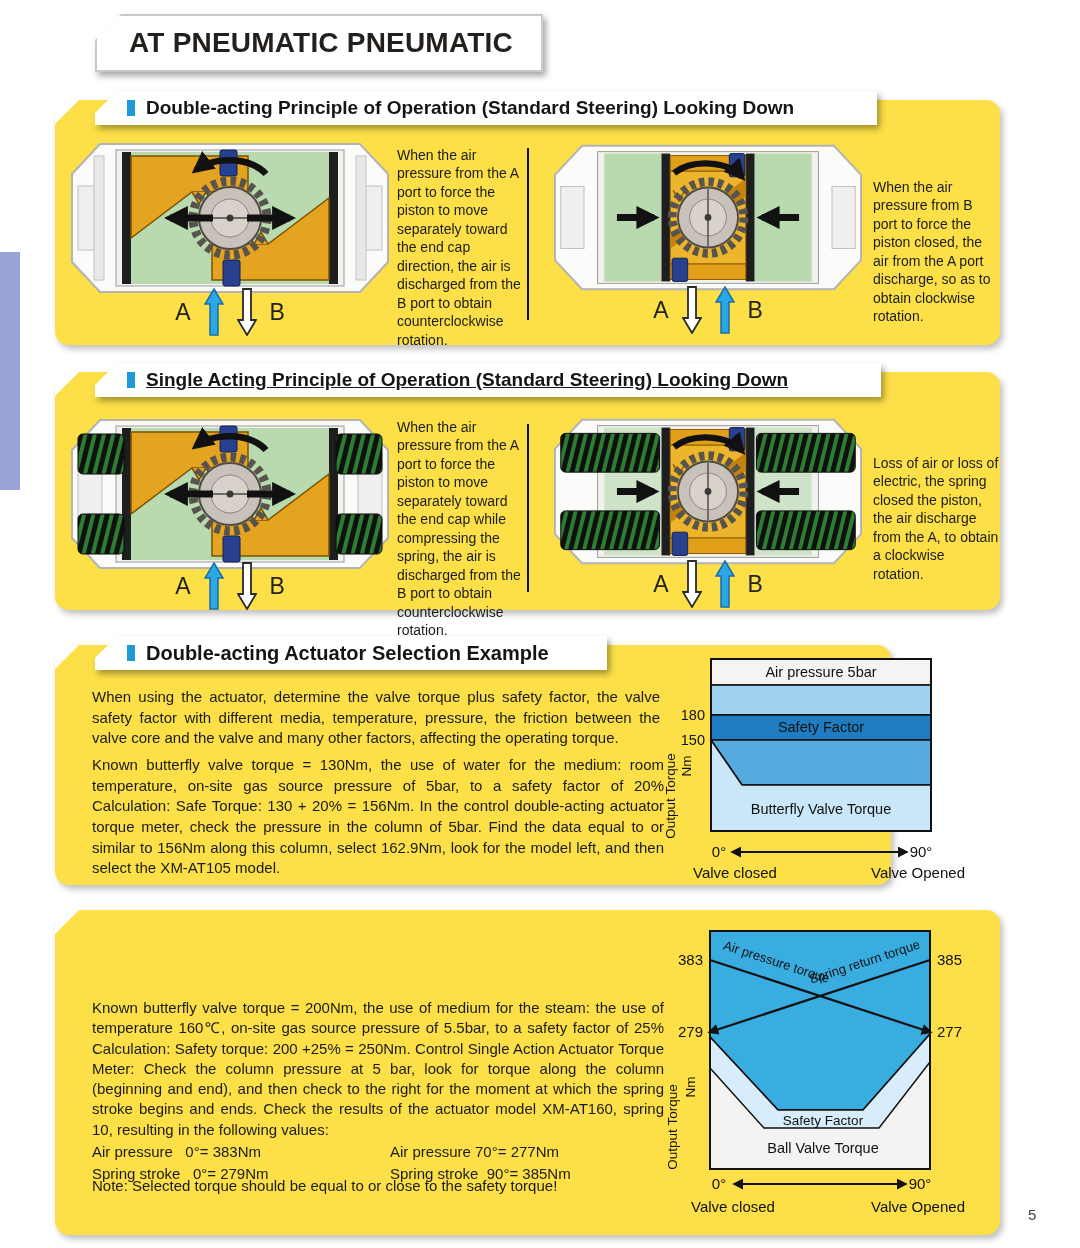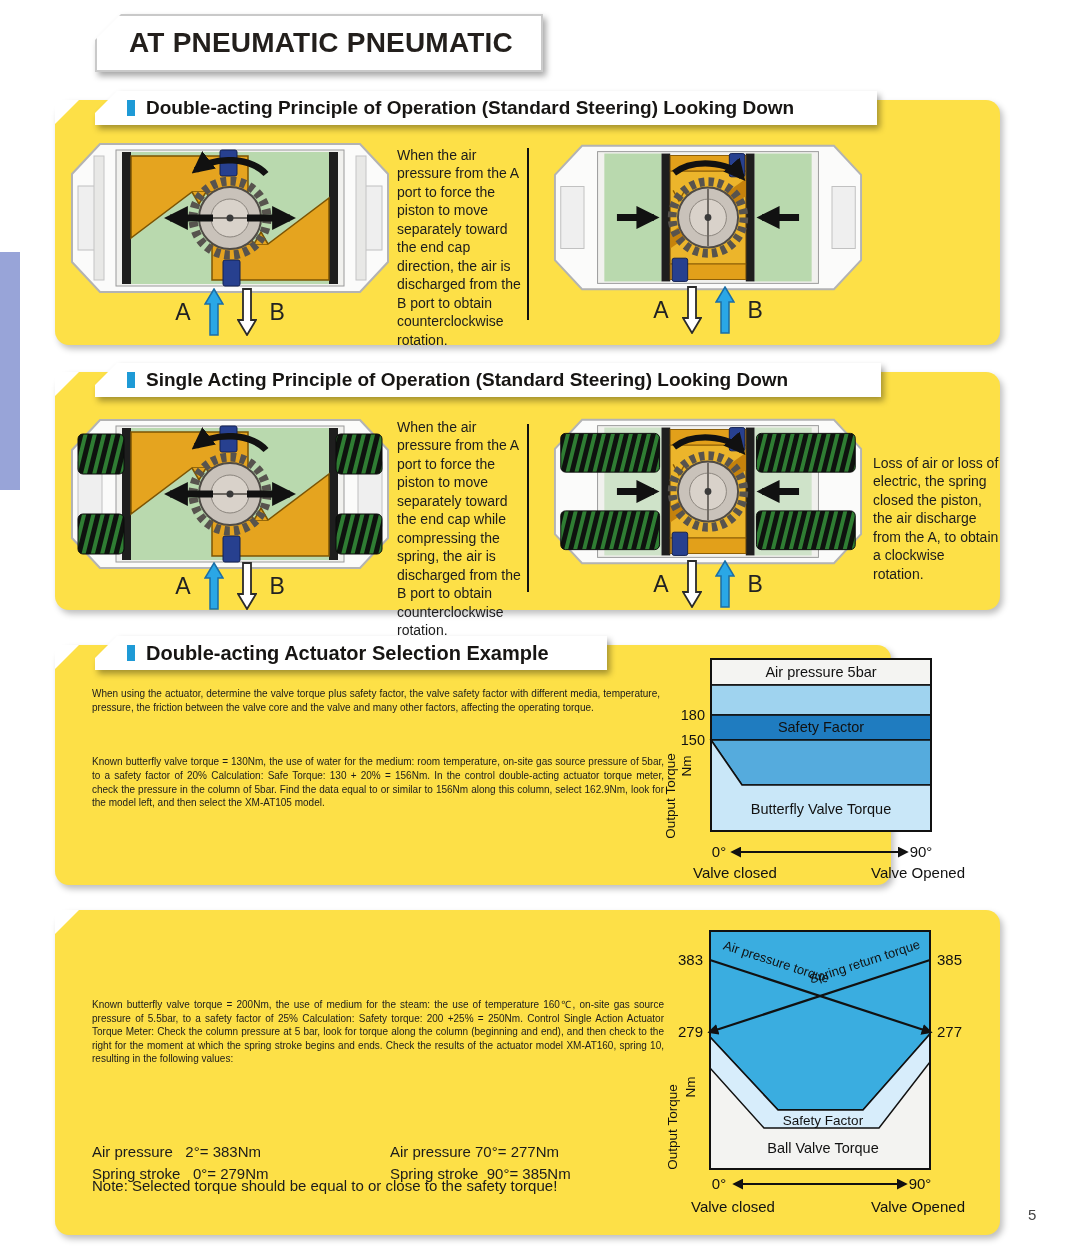--- a/index.html
+++ b/index.html
@@ -12,21 +12,21 @@
             padding:11px 28px 11px 32px;font-size:28px;font-weight:800;letter-spacing:.2px;color:#231f1c;}
   .panel{position:absolute;background:#fde047;border-radius:14px;box-shadow:3px 4px 6px rgba(0,0,0,.25);}
   .panel::before{content:"";position:absolute;top:0;left:0;width:0;height:0;
                  border-top:24px solid #fff;border-right:24px solid transparent;}
   .hdr{background:#fff;clip-path:polygon(22px 0,100% 0,100% 100%,0 100%,0 22px);
        display:flex;align-items:center;height:34px;padding:0 14px 0 32px;}
   .bullet{width:8px;height:16px;background:#1e9ad6;margin-right:11px;flex:0 0 auto;}
   .hdr-label{font-weight:bold;font-size:19px;white-space:nowrap;color:#171513;}
   .hdr-label.big{font-size:20px;}
   .caption{position:absolute;font-size:14px;line-height:1.32;color:#1c1c1c;}
-  .para{position:absolute;font-size:10px;line-height:1.38;text-align:justify;color:#1b1b1b;}
+  .para{position:absolute;font-size:15px;line-height:1.38;text-align:justify;color:#1b1b1b;}
   .vline{position:absolute;width:2px;background:#111;}
   .ab-row{position:absolute;display:flex;justify-content:center;align-items:center;gap:13px;height:48px;}
   .ab-label{font-size:23px;color:#222;}
   .values-grid{position:absolute;display:grid;grid-template-columns:298px 1fr;row-gap:5px;
                font-size:15px;color:#1b1b1b;}
   .valcell{white-space:pre;}
   .note{position:absolute;font-size:15px;color:#1b1b1b;}
   .pageno{position:absolute;left:1028px;top:1206px;font-size:15px;color:#444;}
   svg text{font-family:"Liberation Sans",sans-serif;fill:#111;}
   .chart{position:absolute;}
@@ -134,24 +134,25 @@
       <span class="ab-label">A</span>
       <svg width="20" height="48" viewBox="0 0 20 48">
           <polygon points="10,47 19,32 14,32 14,1 6,1 6,32 1,32" fill="#ffffff" stroke="#2b2b2b" stroke-width="1.8"></polygon>
         </svg>
       <svg width="20" height="48" viewBox="0 0 20 48">
           <polygon points="10,1 19,16 14,16 14,47 6,47 6,16 1,16" fill="#2aa7e6" stroke="#1b6ea6" stroke-width="1.5"></polygon>
         </svg>
       <span class="ab-label">B</span>
     </div>
 
+    <div class="caption" style="left:818px;top:78px;width:124px;">When the air pressure from B port to force the piston closed, the air from the A port discharge, so as to obtain clockwise rotation.</div>
   </div>
 
   <div class="panel" style="left:55px;top:372px;width:945px;height:238px;">
-    <div class="shadow-wrap" style="left:40px;top:-9px;">
+    <div class="shadow-wrap" style="left:40px;top:-9px;text-decoration:underline;">
       <div class="hdr" style="width:740px;">
         <span class="bullet"></span>
         <span class="hdr-label">Single Acting Principle of Operation (Standard Steering) Looking Down</span>
       </div>
     </div>
 
     <svg class="act" style="left:15px;top:42px;" width="320" height="160" viewBox="0 0 320 160">
       <path d="M30,6 H290 L318,36 V124 L290,154 H30 L2,124 V36 Z" fill="#fbfbfa" stroke="#b3b3b3" stroke-width="2"></path>
       <rect x="8" y="48" width="24" height="64" fill="#efefef" stroke="#c0c0c0"></rect>
       <rect x="288" y="48" width="24" height="64" fill="#efefef" stroke="#c0c0c0"></rect>
@@ -262,21 +263,21 @@
       <text x="56" y="206" font-size="15" text-anchor="middle">0°</text>
       <text x="258" y="206" font-size="15" text-anchor="middle">90°</text>
       <text x="30" y="227" font-size="15" text-anchor="start">Valve closed</text>
       <text x="302" y="227" font-size="15" text-anchor="end">Valve Opened</text>
     </svg>
   </div>
 
   <div class="panel" style="left:55px;top:910px;width:945px;height:325px;">
     <div class="para" style="left:37px;top:88px;width:572px;line-height:1.35;">Known butterfly valve torque = 200Nm, the use of medium for the steam: the use of temperature 160℃, on-site gas source pressure of 5.5bar, to a safety factor of 25% Calculation: Safety torque: 200 +25% = 250Nm. Control Single Action Actuator Torque Meter: Check the column pressure at 5 bar, look for torque along the column (beginning and end), and then check to the right for the moment at which the spring stroke begins and ends. Check the results of the actuator model XM-AT160, spring 10, resulting in the following values:</div>
     <div class="values-grid" style="left:37px;top:233px;width:500px;">
-      <span class="valcell">Air pressure   2°= 383Nm</span>
+      <span class="valcell">Air pressure   0°= 383Nm</span>
       <span class="valcell">Air pressure 70°= 277Nm</span>
       <span class="valcell">Spring stroke   0°= 279Nm</span>
       <span class="valcell">Spring stroke  90°= 385Nm</span>
     </div>
     <div class="note" style="left:37px;top:267px;">Note: Selected torque should be equal to or close to the safety torque!</div>
 
     <svg class="chart" style="left:608px;top:12px;" width="340" height="300" viewBox="0 0 340 300">
       <rect x="47" y="9" width="220" height="238" fill="#f3f3f1"></rect>
       <polygon points="47,9 267,9 267,112 200,188 115,188 47,115" fill="#3aade0" stroke="#111" stroke-width="1.8"></polygon>
       <polygon points="47,115 115,188 200,188 267,112 267,140 216,206 101,206 47,146" fill="#d7edfb" stroke="#111" stroke-width="1.5"></polygon>

